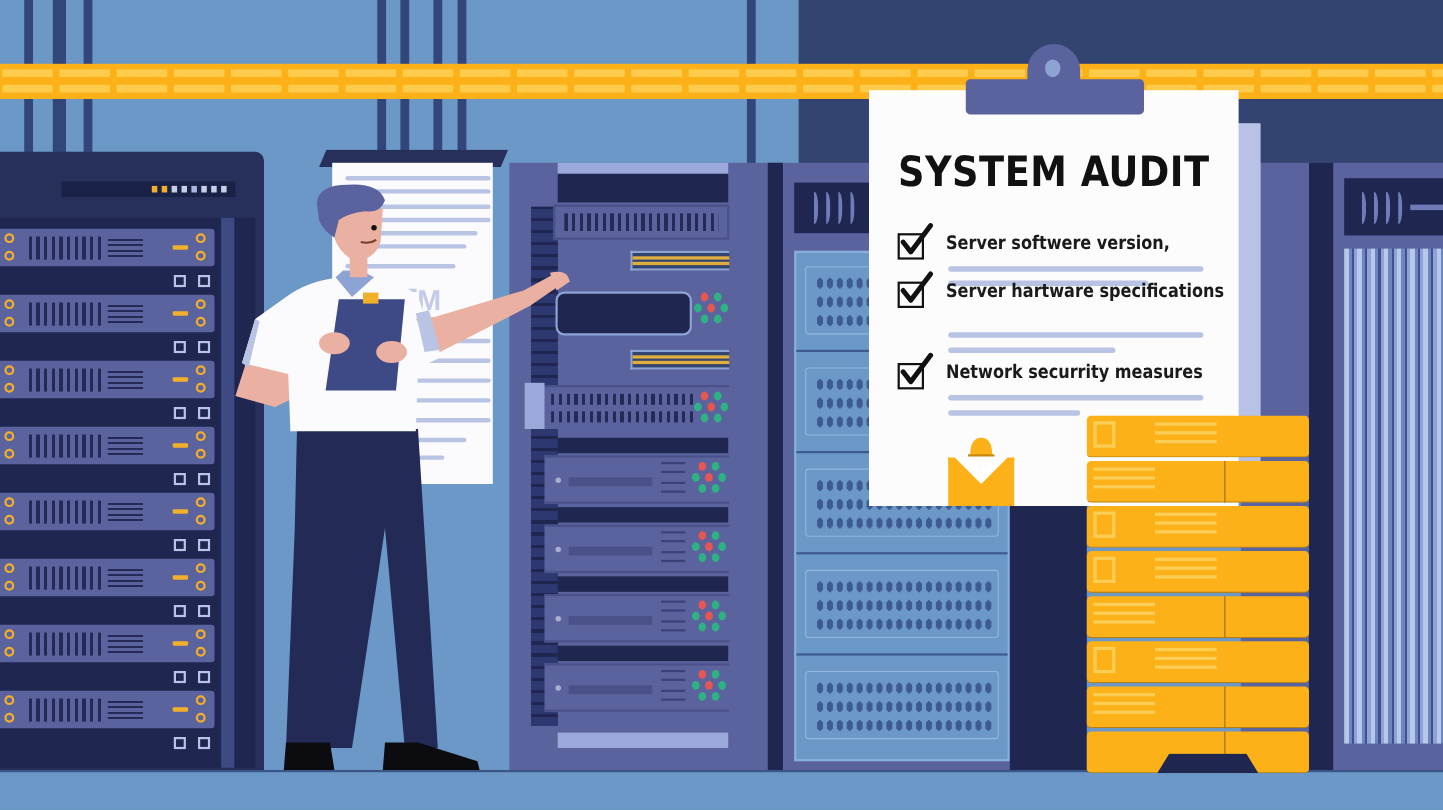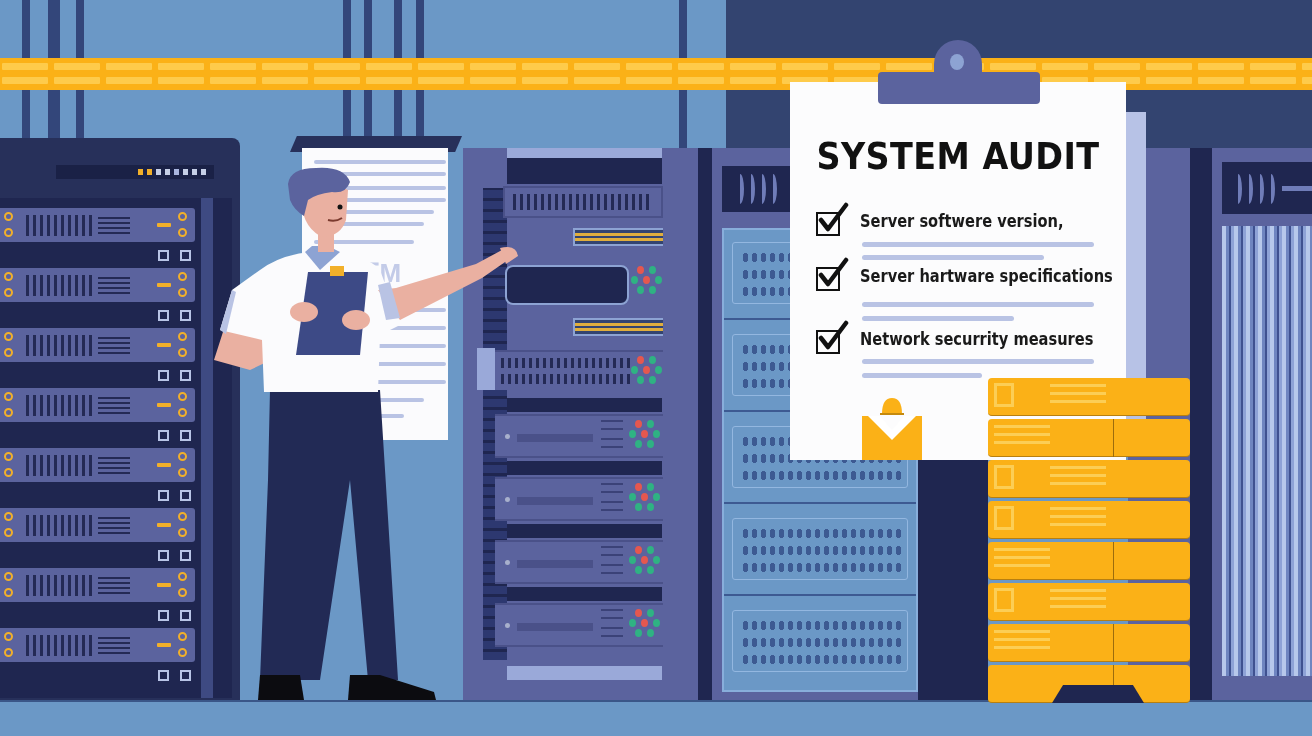--- a/index.html
+++ b/index.html
@@ -453,21 +453,21 @@
   <span class="cbox">
     <svg width="34" height="34" viewBox="0 0 34 34">
         <path d="M5 18 L12 27 L30 3" stroke="#111" stroke-width="4.5" fill="none" stroke-linecap="round" stroke-linejoin="round"></path>
       </svg>
   </span>
   <span class="check-label">Server softwere version,</span>
 </div>
 <div class="abs dline" style="left:862px;top:242px;width:232px"></div>
 <div class="abs dline" style="left:862px;top:255px;width:182px"></div>
 
-<div class="check-row" style="top:261px">
+<div class="check-row" style="top:250px">
   <span class="cbox">
     <svg width="34" height="34" viewBox="0 0 34 34">
         <path d="M5 18 L12 27 L30 3" stroke="#111" stroke-width="4.5" fill="none" stroke-linecap="round" stroke-linejoin="round"></path>
       </svg>
   </span>
   <span class="check-label">Server hartware specifications</span>
 </div>
 <div class="abs dline" style="left:862px;top:302px;width:232px"></div>
 <div class="abs dline" style="left:862px;top:316px;width:152px"></div>
 

